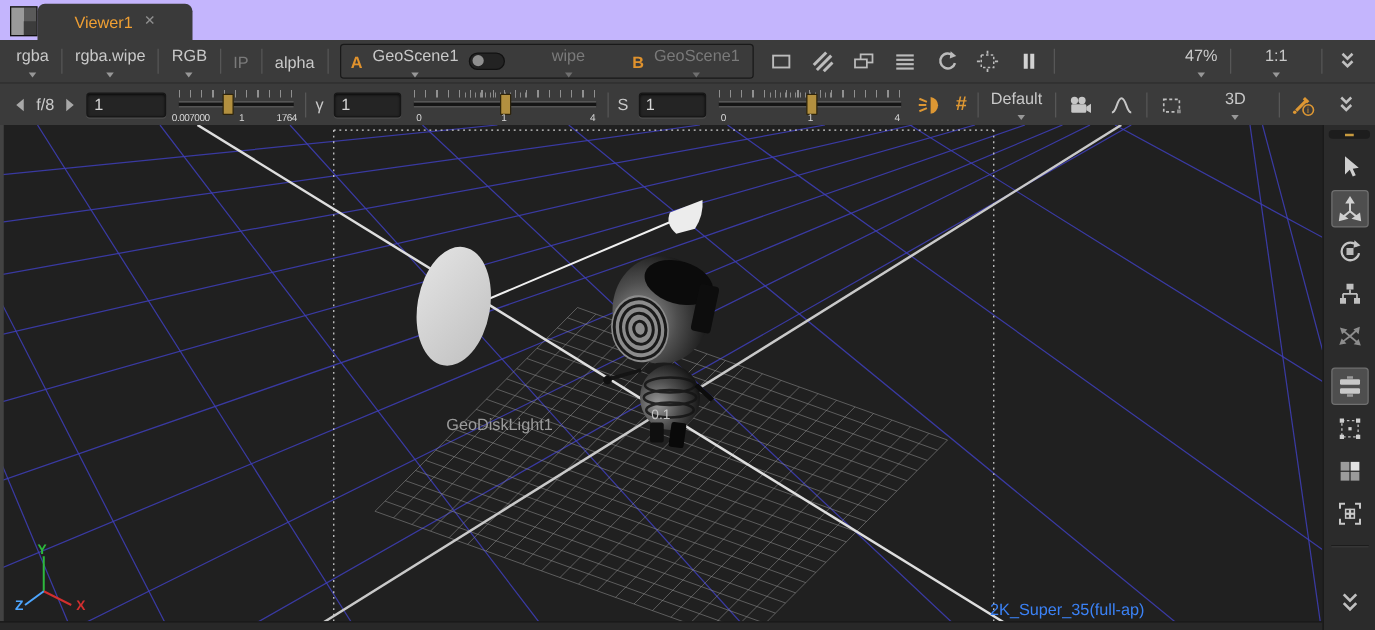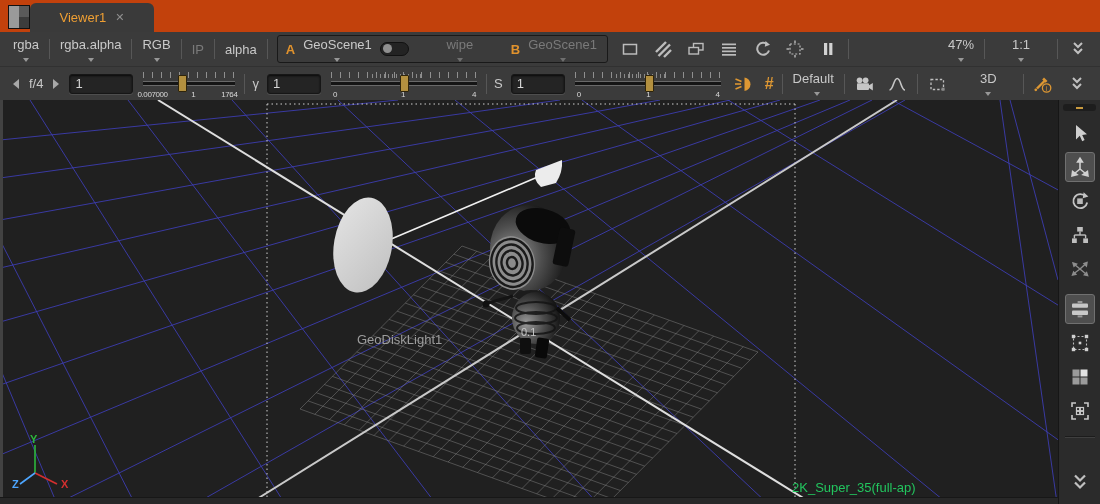--- a/index.html
+++ b/index.html
@@ -1,19 +1,19 @@
 <!DOCTYPE html>
 <html><head>
 <meta charset="utf-8">
 <style>
   html,body{margin:0;padding:0;background:#111;}
   #app{position:relative;width:1100px;height:504px;background:#202020;overflow:hidden;
        font-family:"Liberation Sans",sans-serif;color:#c9c9c9;-webkit-font-smoothing:antialiased;}
   
-  .tabbar{position:absolute;left:0;top:0;width:1100px;height:32px;background:#c2410c;}
+  .tabbar{position:absolute;left:0;top:0;width:1100px;height:32px;background:#c4b5fd;}
   .winicon{position:absolute;left:8px;top:5px;width:20px;height:22px;
            background:linear-gradient(90deg,#9a9a9a 0 50%,#5a5a5a 50% 100%),#777;
            background-blend-mode:normal;border:1px solid #101010;}
   .winicon .half{position:absolute;right:0;bottom:0;width:10px;height:11px;background:#3c3c3c;}
   .tab{position:absolute;left:30px;top:3px;width:124px;height:29px;background:#3a3a3a;
        border-radius:6px 6px 0 0;display:flex;align-items:center;justify-content:center;gap:9px;}
   .tab-label{color:#ef9f33;font-size:13px;}
   .tab-close{color:#8f8f8f;font-size:11px;line-height:1;}
   
   .row{position:absolute;left:0;width:1100px;height:34px;background:#3b3b3b;display:flex;
@@ -52,21 +52,21 @@
          border-top:1px solid #696969;border-bottom:1px solid #696969;}
   .handle{position:absolute;top:6px;width:7px;height:15px;background:#b3903f;border:1px solid #2e240c;border-radius:1px;}
   .slab{position:absolute;bottom:0;font-size:8px;color:#d8d8d8;letter-spacing:-0.4px;white-space:nowrap;}
   .mla{margin-left:auto;}
   
   .viewport{position:absolute;left:0;top:100px;width:1058px;height:488px;background:#202020;overflow:hidden;}
   .leftedge{position:absolute;left:0;top:0;width:3px;height:404px;background:#424242;}
   .vlabel{position:absolute;font-size:13px;color:#9c9c9c;white-space:nowrap;}
   .lightlabel{left:357px;top:232px;}
   .originlabel{left:521px;top:226px;font-size:11px;color:#c6c6c6;}
-  .formatlabel{left:792px;top:380px;color:#22c55e;}
+  .formatlabel{left:792px;top:380px;color:#3b82f6;}
   .bottomstrip{position:absolute;left:0;top:397px;width:1058px;height:7px;background:#282828;border-top:1px solid #171717;}
   .gizmo{position:absolute;left:12px;top:333px;}
   
   .sidebar{position:absolute;left:1058px;top:100px;width:42px;height:404px;background:#2b2b2b;
            border-left:1px solid #161616;display:flex;flex-direction:column;align-items:center;box-sizing:border-box;}
   .sb-pill{width:33px;height:7px;background:#1d1d1d;border-radius:3px;margin:4px 0 5px;display:flex;
            align-items:center;justify-content:center;}
   .pill-dot{width:7px;height:2px;background:#c89a3f;}
   .tool{width:30px;height:30px;display:flex;align-items:center;justify-content:center;margin:2px 0;
         border-radius:3px;box-sizing:border-box;}
@@ -89,21 +89,21 @@
     </div>
   </div>
 
   <div class="row row1">
     <div class="dd">
       <span>rgba</span>
       <span class="caret"></span>
     </div>
     <div class="vsep"></div>
     <div class="dd">
-      <span>rgba.alpha</span>
+      <span>rgba.wipe</span>
       <span class="caret"></span>
     </div>
     <div class="vsep"></div>
     <div class="dd">
       <span>RGB</span>
       <span class="caret"></span>
     </div>
     <div class="vsep"></div>
     <div class="plain dim">IP</div>
     <div class="vsep"></div>
@@ -192,21 +192,21 @@
     <div class="ico">
       <svg width="18" height="16" fill="none" stroke="#c0c0c0" stroke-width="2">
         <path d="M5,2 L9,6 L13,2"></path>
           <path d="M5,8 L9,12 L13,8"></path>
       </svg>
     </div>
   </div>
 
   <div class="row row2">
     <div class="navtri left"></div>
-    <div class="fstop">f/4</div>
+    <div class="fstop">f/8</div>
     <div class="navtri right"></div>
     <input class="tin" style="width: 64px;" readonly="" value="1">
     <div class="slider" style="width:92px">
       <div class="ticks"></div>
       <div class="track"></div>
       <div class="handle" style="left:38%"></div>
       <span class="slab" style="left:-6px">0.007000</span>
       <span class="slab" style="left:52%">1</span>
       <span class="slab" style="right:-2px">1764</span>
     </div>

